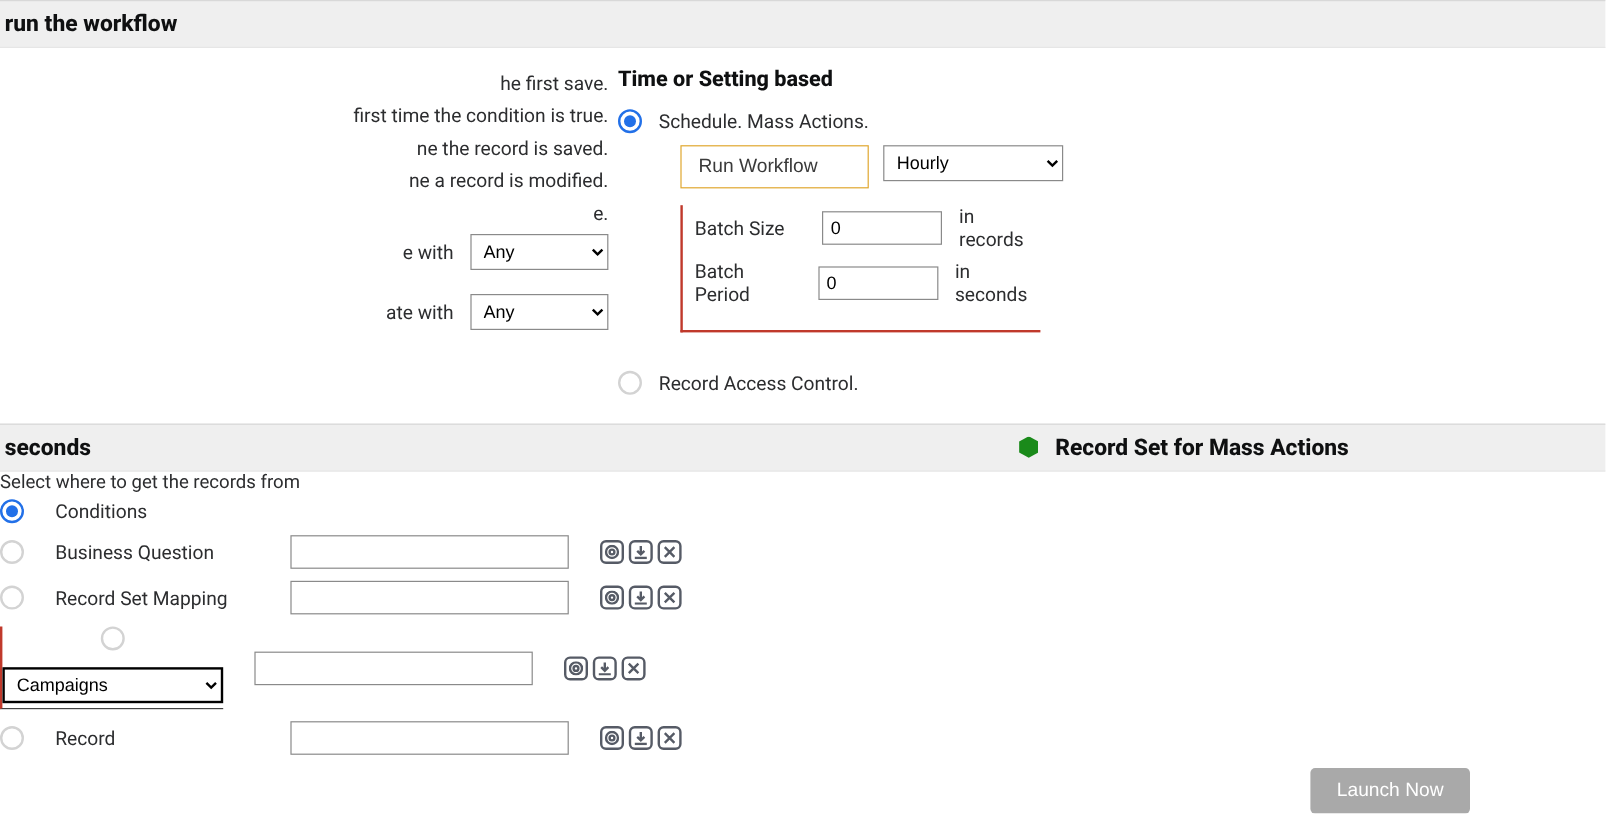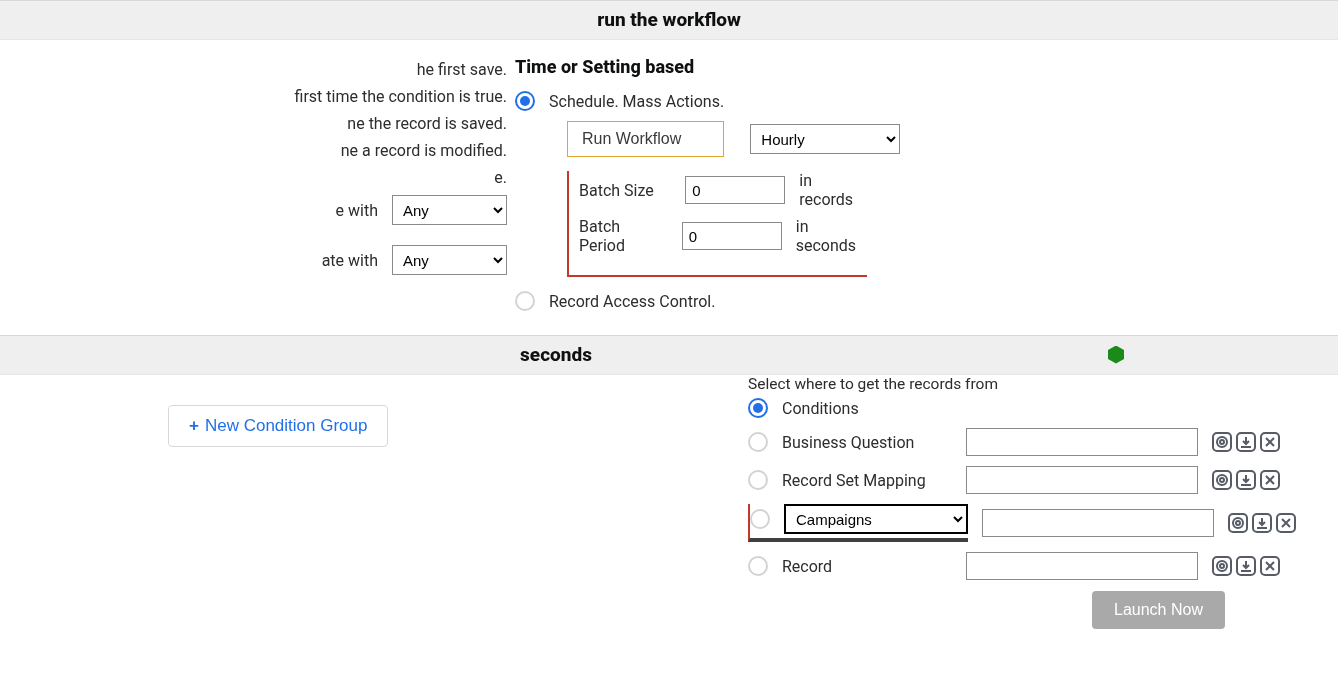--- a/index.html
+++ b/index.html
@@ -11,21 +11,20 @@
     width: 1338px;
   }
   .section-header {
     background: #efefef;
     border-top: 1px solid #d8d8d8;
     border-bottom: 1px solid #e6e6e6;
     padding: 7px 4px 8px 4px;
     font-weight: 800;
     font-size: 19px;
     color: #0f1011;
-    text-align: center;
   }
   .section-header.flex { display: flex; align-items: center; }
   .sh-left { flex: 1; }
   .sh-right { display: flex; align-items: center; gap: 14px; margin-right: 210px;}
   .hex {
     width: 16px; height: 18px; background: #1a8a1a;
     clip-path: polygon(50% 0, 100% 25%, 100% 75%, 50% 100%, 0 75%, 0 25%);
   }
   .two-col { display: flex; }
   .col-left { flex: 0 0 515px; padding: 16px 8px 20px 0; }
@@ -45,21 +44,21 @@
   .radio:checked { border-color: #2270e8; }
   .radio:checked::after {
     content: ""; position: absolute; left: 3px; top: 3px;
     width: 10px; height: 10px; border-radius: 50%; background: #2270e8;
   }
   select.native {
     height: 30px; border: 1px solid #8a8a8a; background: #fff;
     font-size: 15px; padding: 2px 6px;
   }
   .sched-block { margin-left: 52px; padding: 6px 0 10px 0; }
-  .sched-row1 { display: flex; gap: 26px; align-items: center; margin-bottom: 14px; }
+  .sched-row1 { display: flex; gap: 12px; align-items: flex-start; margin-bottom: 14px; }
   .run-wf-btn {
     border: 1px solid #e0a72f; background: #fff;
     padding: 8px 42px 8px 14px; font-size: 16px;
     color: #3a3a3a; cursor: pointer;
   }
   .freq-select { width: 150px; }
   .batch-area {
     border-left: 2px solid #c0392b;
     border-bottom: 2px solid #c0392b;
     padding: 0 0 12px 10px;
@@ -83,41 +82,42 @@
   }
   .batch-wrap { position: relative; }
   .cond-btn-wrap { padding: 30px 0 0 168px; }
   .new-cond-btn {
     border: 1px solid #d8d8d8; background: #fff;
     padding: 10px 20px; font-size: 17px; color: #2270e8;
     border-radius: 4px; cursor: pointer;
   }
   .new-cond-btn .plus { font-weight: 700; margin-right: 6px; }
   .rs-row {
-    display: flex; align-items: center; gap: 14px;
+    display: flex; align-items: center; gap: 26px;
     padding: 5px 0; font-size: 16px;
   }
   .rs-label { width: 170px; }
   .rs-input {
     width: 232px; height: 28px; border: 1px solid #8a8a8a;
     padding: 2px 6px; font-size: 14px; background: #fff;
   }
   .rs-select { width: 232px; height: 28px; border: 1px solid #8a8a8a; font-size: 15px; background: #fff; }
   .rs-select.bold-border { border: 2px solid #000; width: 184px; }
   .icons { display: flex; gap: 4px; }
   .ic {
     width: 20px; height: 20px; border: 2px solid #565b66; border-radius: 5px;
     display: inline-flex; align-items: center; justify-content: center;
     font-size: 12px; color: #565b66; cursor: pointer; background: #fff;
     line-height: 1;
   }
   .ic svg { width: 12px; height: 12px; stroke: #565b66; stroke-width: 2; fill: none; }
   .campaign-row-wrap {
-    border-left: 2px solid #c0392b; border-bottom: 4px solid #404040;
+    border-left: 2px solid #c0392b; border-bottom: 1px solid #404040;
     display: inline-block;
+    flex-direction: column;
   }
   .launch-wrap { padding: 6px 0 0 1092px; }
   .launch-btn {
     background: #a9a9a9; color: #fff; border: none;
     padding: 10px 22px; font-size: 16px; border-radius: 4px;
   }
   .section2-body { display: flex; }
   .s2-left { flex: 0 0 748px; }
   .s2-right { flex: 1; }
 </style>
@@ -183,44 +183,38 @@
           </div>
           <div class="batch-row">
             <label>Batch Period</label>
             <input class="num-input" value="0" style="">
             <span>in seconds</span>
           </div>
         </div>
       </div>
     </div>
 
-    <div class="opt-row" style="">
+    <div class="opt-row" style="margin-top:18px">
       <input type="radio" class="radio" style="">
       <span>Record Access Control.</span>
     </div>
   </div>
 </div>
 
 <div class="section-header flex">
   <div class="sh-left">
     <span>seconds</span>
   </div>
   <div class="sh-right">
     <span class="hex"></span>
+    <span>Record Set for Mass Actions</span>
   </div>
 </div>
 
 <div class="section2-body">
-  <div class="s2-left">
-    <div class="cond-btn-wrap">
-      <button class="new-cond-btn">
-        <span class="plus">+</span><span>New Condition Group</span>
-      </button>
-    </div>
-  </div>
 
   <div class="s2-right">
     <div class="hdr">Select where to get the records from</div>
 
     <div class="rs-row">
       <input type="radio" class="radio" checked="" style="">
       <span class="rs-label">Conditions</span>
     </div>
 
     <div class="rs-row">

